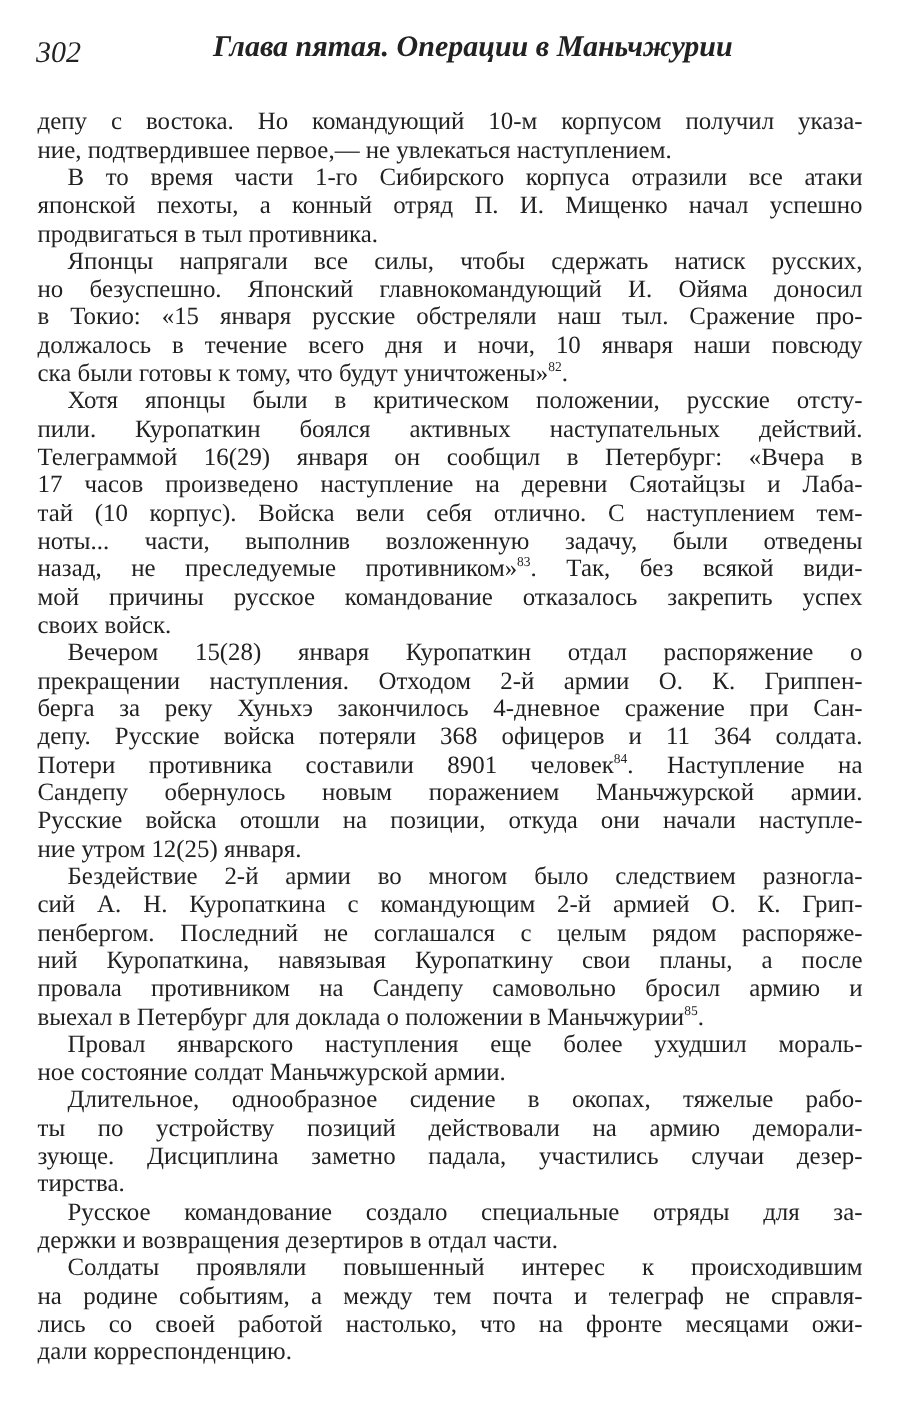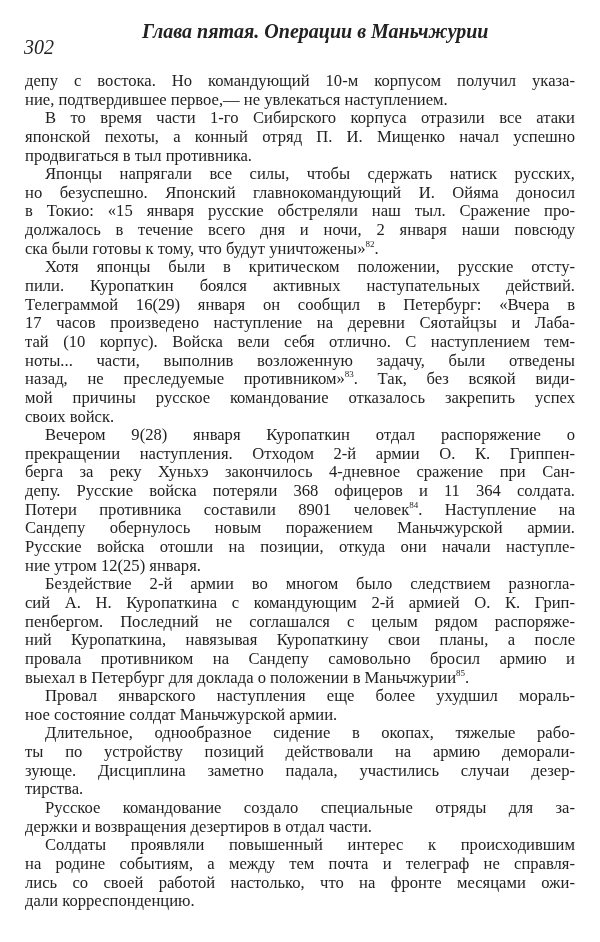--- a/index.html
+++ b/index.html
@@ -1,20 +1,20 @@
 <!DOCTYPE html>
 <html><head>
 <meta charset="utf-8">
 <style>
   html, body { margin:0; padding:0; background:#ffffff; }
   body { width:600px; height:942px; position:relative; overflow:hidden; color:#222; }
   .page { position:absolute; left:0; top:0; width:600px; height:942px; }
   .header { position:absolute; top:20px; left:24px; width:552px; height:24px;
             font-family:"Liberation Serif", serif; font-style:italic; font-size:20px; color:#222; }
-  .page-num { position:absolute; left:0; top:16px; }
+  .page-num { position:absolute; left:0; top:4px; }
   .running-title { position:absolute; left:118px; top:0; white-space:nowrap;font-weight:bold; }
   .body { position:absolute; top:72px; left:25px; width:550px;
           font-family:Liberation Serif, serif; font-size:16.6px; line-height:18.65px; color:#222; }
   .line { display:block; height:18.65px; white-space:nowrap; text-align:justify; text-align-last:justify; }
   .line.last { text-align-last:left; }
   .line.indent { padding-left:20px; }
   sup { font-size:9px; line-height:0; vertical-align:super; }
 </style>
 </head>
 <body>
@@ -35,38 +35,38 @@
     <div>
       <span class="line indent">В то время части 1-го Сибирского корпуса отразили все атаки</span>
       <span class="line">японской пехоты, а конный отряд П. И. Мищенко начал успешно</span>
       <span class="line last">продвигаться в тыл противника.</span>
     </div>
 
     <div>
       <span class="line indent">Японцы напрягали все силы, чтобы сдержать натиск русских,</span>
       <span class="line">но безуспешно. Японский главнокомандующий И. Ойяма доносил</span>
       <span class="line">в Токио: «15 января русские обстреляли наш тыл. Сражение про-</span>
-      <span class="line">должалось в течение всего дня и ночи, 2 января наши повсюду</span>
+      <span class="line">должалось в течение всего дня и ночи, 10 января наши повсюду</span>
       <span class="line last"><span>ска были готовы к тому, что будут уничтожены»</span><sup>82</sup><span>.</span></span>
     </div>
 
     <div>
       <span class="line indent">Хотя японцы были в критическом положении, русские отсту-</span>
       <span class="line">пили. Куропаткин боялся активных наступательных действий.</span>
       <span class="line">Телеграммой 16(29) января он сообщил в Петербург: «Вчера в</span>
       <span class="line">17 часов произведено наступление на деревни Сяотайцзы и Лаба-</span>
       <span class="line">тай (10 корпус). Войска вели себя отлично. С наступлением тем-</span>
       <span class="line">ноты... части, выполнив возложенную задачу, были отведены</span>
       <span class="line"><span>назад, не преследуемые противником»</span><sup>83</sup><span>. Так, без всякой види-</span></span>
       <span class="line">мой причины русское командование отказалось закрепить успех</span>
       <span class="line last">своих войск.</span>
     </div>
 
     <div>
-      <span class="line indent">Вечером 9(28) января Куропаткин отдал распоряжение о</span>
+      <span class="line indent">Вечером 15(28) января Куропаткин отдал распоряжение о</span>
       <span class="line">прекращении наступления. Отходом 2-й армии О. К. Гриппен-</span>
       <span class="line">берга за реку Хуньхэ закончилось 4-дневное сражение при Сан-</span>
       <span class="line">депу. Русские войска потеряли 368 офицеров и 11 364 солдата.</span>
       <span class="line"><span>Потери противника составили 8901 человек</span><sup>84</sup><span>. Наступление на</span></span>
       <span class="line">Сандепу обернулось новым поражением Маньчжурской армии.</span>
       <span class="line">Русские войска отошли на позиции, откуда они начали наступле-</span>
       <span class="line last">ние утром 12(25) января.</span>
     </div>
 
     <div>

